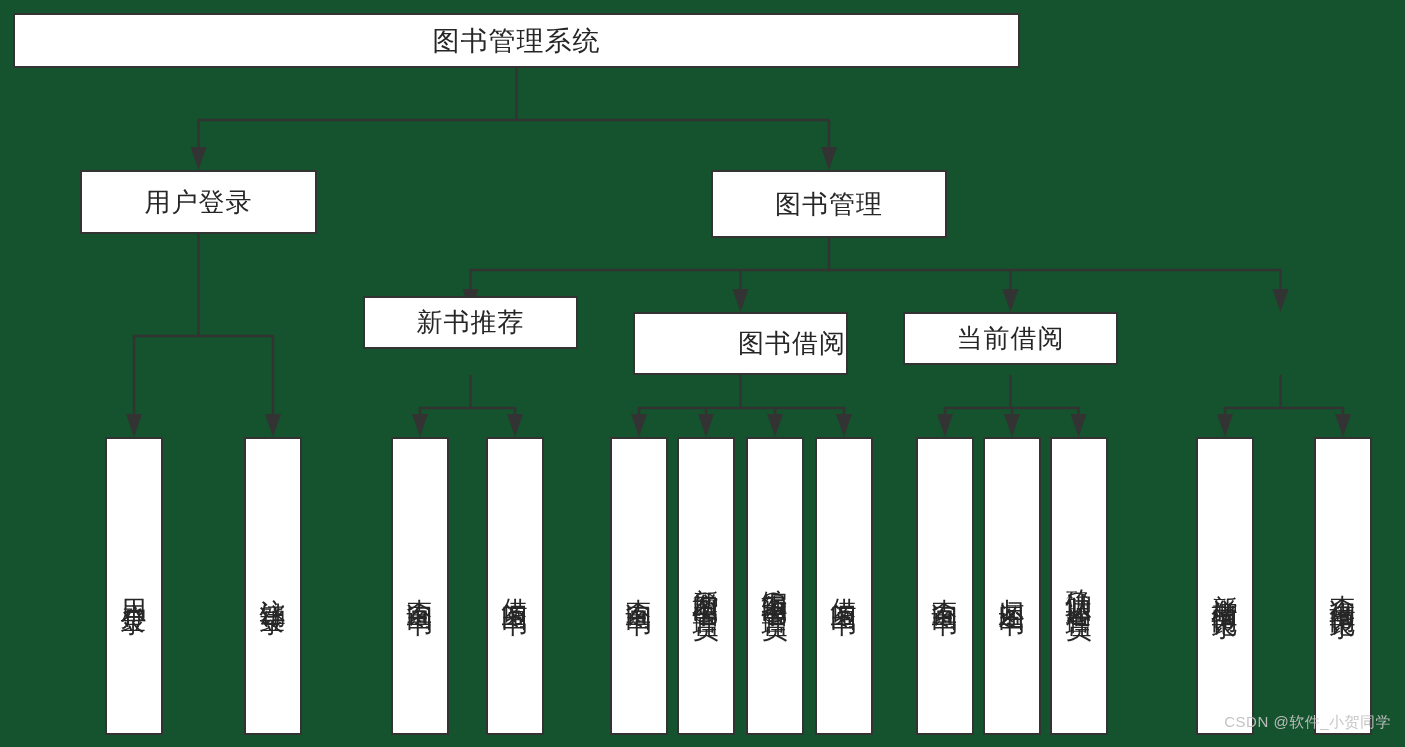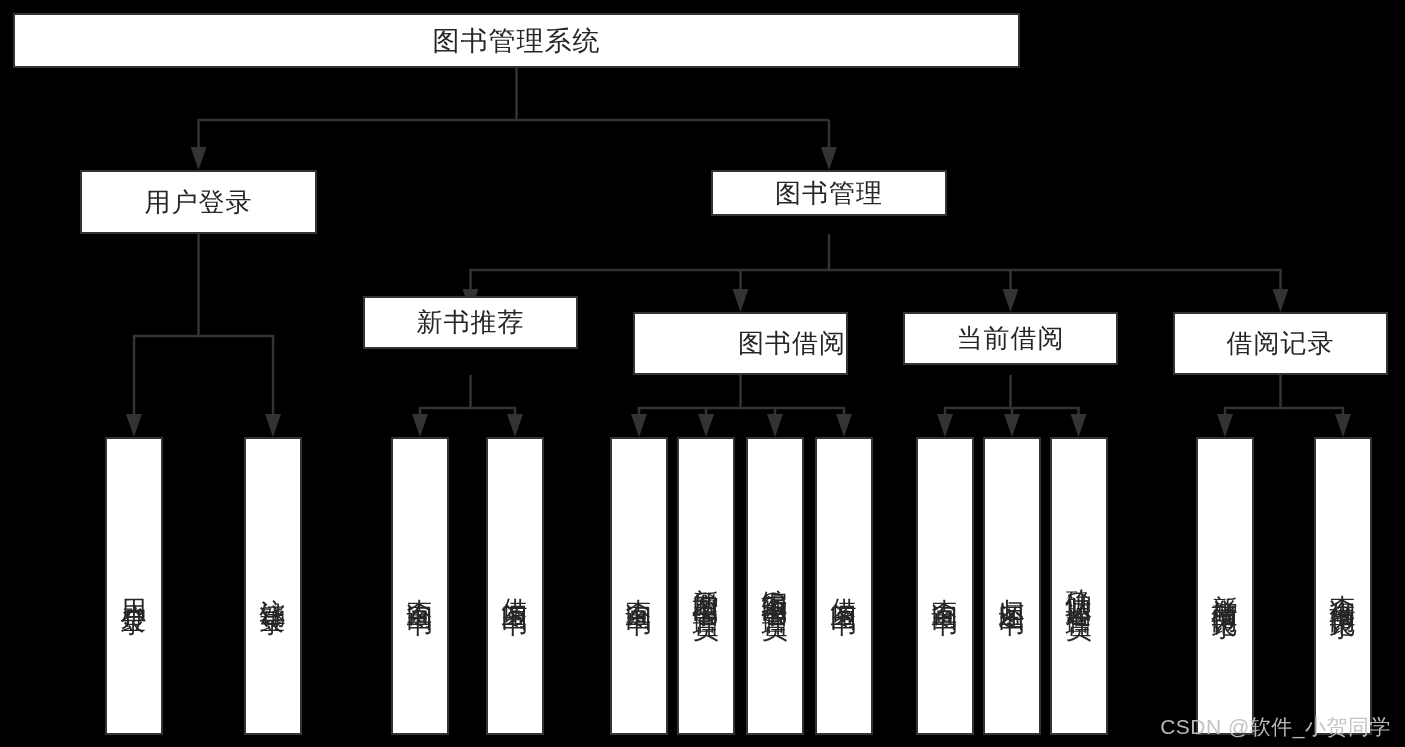--- a/index.html
+++ b/index.html
@@ -1,19 +1,19 @@
 <!DOCTYPE html>
 <html><head>
 <meta charset="utf-8">
 <style>
   html,body{margin:0;padding:0;background:#ffffff;}
   #canvas{
     position:relative;
     width:1405px;height:747px;
-    background:#000000;
+    background:#14532d;
     font-family:"Liberation Sans","DejaVu Sans",sans-serif;
     overflow:hidden;
   }
   #wires{position:absolute;left:0;top:0;width:1405px;height:747px;}
   .hbox{
     position:absolute;
     box-sizing:border-box;
     border:2.5px solid #333333;
     background:#ffffff;
     display:flex;align-items:center;justify-content:center;
@@ -36,21 +36,21 @@
     writing-mode:vertical-lr;
     text-orientation:mixed;
     font-size:26px;
     line-height:1;
     letter-spacing:4px;
     white-space:nowrap;
   }
   .watermark{
     position:absolute;
     right:14px;top:713px;
-    font-size:21px;
+    font-size:15px;
     color:rgba(193,193,193,0.95);
     letter-spacing:0.5px;
     white-space:nowrap;
     z-index:5;
   }
 </style>
 </head>
 <body>
 
 <div id="canvas">
@@ -114,35 +114,32 @@
       </g>
   </svg>
 
   <div class="hbox root" style="left:13px;top:13px;width:1007px;height:55px;">
     <span>图书管理系统</span>
   </div>
 
   <div class="hbox" style="left:80px;top:170px;width:237px;height:64px;">
     <span>用户登录</span>
   </div>
-  <div class="hbox" style="left:711px;top:170px;width:236px;height:46px;">
+  <div class="hbox" style="left:711px;top:170px;width:236px;height:68px;">
     <span>图书管理</span>
   </div>
 
   <div class="hbox" style="left:363px;top:296px;width:215px;height:53px;">
     <span>新书推荐</span>
   </div>
   <div class="hbox" style="left:633px;top:312px;width:215px;height:63px;justify-content:flex-end;">
     <span>图书借阅</span>
   </div>
   <div class="hbox" style="left:903px;top:312px;width:215px;height:53px;">
     <span>当前借阅</span>
-  </div>
-  <div class="hbox" style="left:1173px;top:312px;width:215px;height:63px;">
-    <span>借阅记录</span>
   </div>
 
   <div class="vbox" style="left:105px;">
     <span>用户登录</span>
   </div>
   <div class="vbox" style="left:244px;">
     <span>注销登录</span>
   </div>
 
   <div class="vbox" style="left:391px;">

